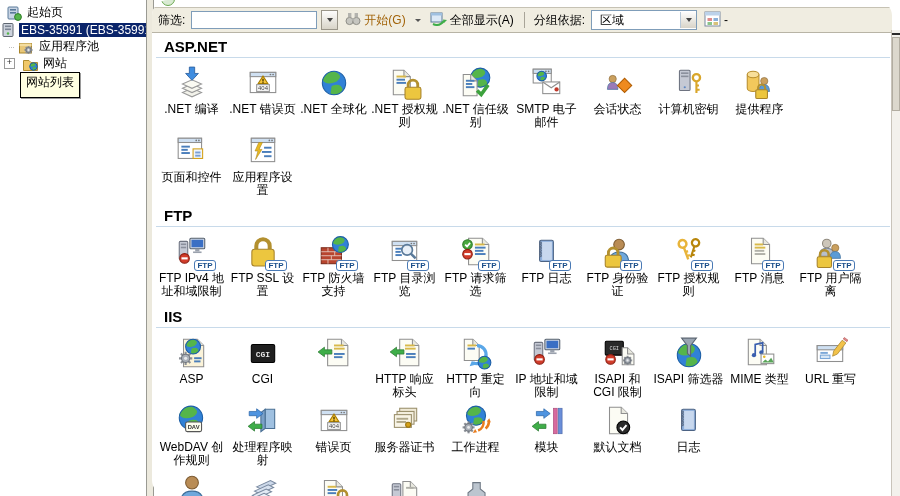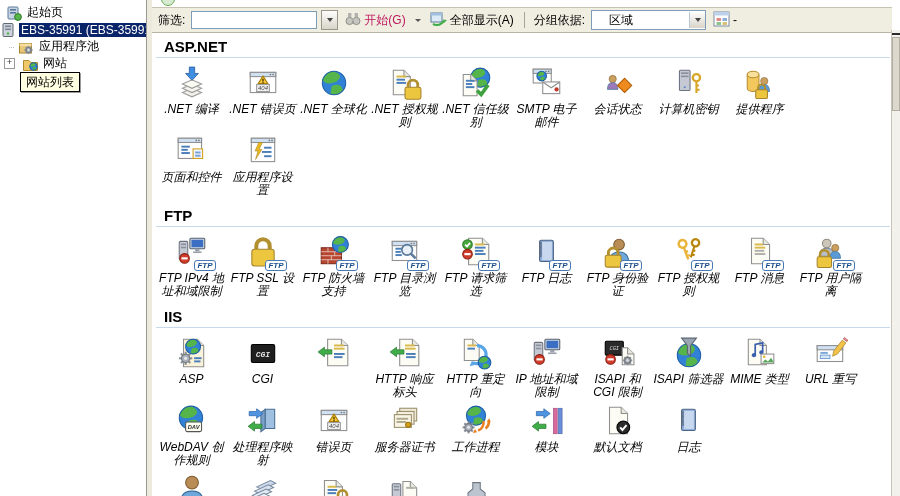--- a/index.html
+++ b/index.html
@@ -7,49 +7,49 @@
   #app{position:relative;width:900px;height:496px;overflow:hidden;background:#fff;}
 
   
   .sidebar{position:absolute;left:0;top:0;bottom:4px;width:146px;background:#fff;overflow:hidden;}
   .trow{position:relative;display:flex;align-items:center;height:17px;white-space:nowrap;cursor:default;}
   .trow .ticon{width:16px;height:16px;flex:0 0 16px;margin-right:3px;}
   .trow .tlabel{padding:0 2px;}
   .trow.selected .tlabel{background:#0a246a;color:#fff;}
   .expander{width:9px;height:9px;border:1px solid #9a9a9a;background:#fff;font-size:9px;line-height:7px;text-align:center;margin:0 3px 0 2px;color:#333;}
   .branch-dots{color:#b5b5b5;font-size:9px;letter-spacing:-1px;margin-right:1px;}
-  .tooltip{position:absolute;left:20px;top:72px;background:#ffffe1;border:1px solid #000;box-shadow:1px 1px 0 #9a9a9a;padding:1px 5px 0 5px;font-size:12px;}
+  .tooltip{position:absolute;left:20px;top:72px;background:#ffffe1;border:1px solid #000;box-shadow:1px 1px 0 #9a9a9a;padding:1px 5px 6px 5px;font-size:12px;}
 
   
   .splitter{position:absolute;left:146px;top:0;bottom:0;width:6px;background:#ece9dd;border-left:1px solid #9a9a93;border-right:1px solid #9a9a93;cursor:ew-resize;}
 
   
-  .content{position:absolute;left:152px;top:0;right:8px;bottom:0;background:#fff;overflow:hidden;}
+  .content{position:absolute;left:152px;top:0;right:8px;bottom:0;background:#fff;overflow:hidden;border-radius:16px;}
   .topstrip{position:relative;height:7px;background:#fff;overflow:hidden;}
   .topstrip .particon{position:absolute;left:8px;top:-9px;}
 
   .toolbar{height:24px;background:#f0ede1;border-top:1px solid #c6c2b4;border-bottom:1px solid #b8b4a6;display:flex;align-items:center;padding:0 4px;gap:4px;}
   .tblabel{margin:0 2px;}
   .tinput{width:120px;height:16px;border:1px solid #7f9db9;background:#fff;font-size:12px;padding:0 2px;font-family:inherit;}
   .ddbtn{width:15px;height:18px;background:linear-gradient(#fdfdfd,#d8d4c8);border:1px solid #9a968a;display:flex;align-items:center;justify-content:center;cursor:pointer;}
   .tri{width:0;height:0;border-left:3.5px solid transparent;border-right:3.5px solid transparent;border-top:4px solid #444;}
   .tbtn{display:flex;align-items:center;gap:3px;padding:1px 3px;cursor:pointer;}
-  .tbtn.disabled{color:#be185d;align-items:center;}
+  .tbtn.disabled{color:#a16207;align-items:center;}
   .tsep{width:1px;height:16px;background:#a8a498;margin:0 3px;}
-  .combo{display:flex;align-items:center;height:18px;border:1px solid #7f9db9;background:#fff;width:96px;justify-content:space-between;padding-left:17px;cursor:pointer;}
+  .combo{display:flex;align-items:center;height:18px;border:1px solid #7f9db9;background:#fff;width:96px;justify-content:space-between;padding-left:8px;cursor:pointer;}
   .combo .ddbtn{height:16px;border:none;border-left:1px solid #b8c8d8;}
   .minitri{width:0;height:0;border-left:3px solid transparent;border-right:3px solid transparent;border-top:3.5px solid #555;margin-left:1px;}
 
   
   .features{padding:2px 0 0 4px;}
   .sec{margin-bottom:10px;}
   .sec-h{font-weight:bold;font-size:15px;margin:3px 0 1px 8px;}
   .sec-rule{border-top:1px solid #c8daea;margin:2px 2px 3px 0;}
   .frow{display:flex;}
-  .fcell{width:71px;display:flex;flex-direction:column;align-items:center;padding-top:5px;cursor:pointer;font-style:italic;}
+  .fcell{width:71px;display:flex;flex-direction:column;align-items:center;padding-top:5px;cursor:pointer;}
   .ficon{position:relative;width:40px;height:36px;display:flex;justify-content:center;}
   .fbadge{position:absolute;right:-4px;bottom:0px;background:#fff;border:1px solid #4a7ab5;border-radius:3px;color:#1a4e8a;font-size:8px;font-weight:bold;line-height:9px;padding:0 2px;}
   .flabel{width:70px;text-align:center;font-size:12px;line-height:13px;margin-top:1px;word-break:break-word;}
 
   
   .vscroll{position:absolute;right:0;top:30px;bottom:0;width:8px;background:#f3f1ec;border-left:1px solid #c9c4ba;cursor:pointer;}
   .vscroll .vtick{height:2px;background:#2a2a2a;margin:3px 0 2px 0;}
   .vscroll .thumb{height:72px;background:#dcd8cd;border:1px solid #b2ada1;margin:0 0 0 0;}
 </style>
 </head>

